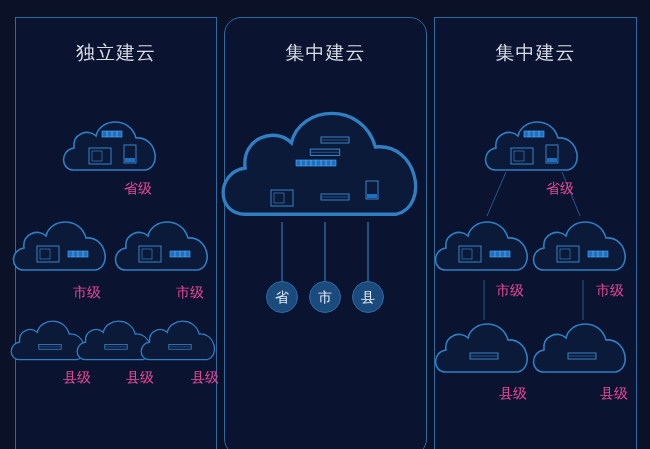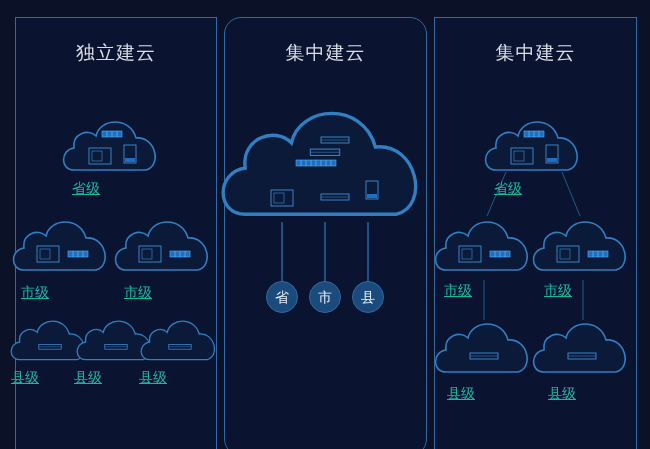--- a/index.html
+++ b/index.html
@@ -1,19 +1,19 @@
 <!DOCTYPE html>
 <html><head>
 <meta charset="utf-8">
 <style>
   html,body{margin:0;padding:0;}
   body{width:650px;height:449px;background:#0b1228;position:relative;overflow:hidden;font-family:"DejaVu Sans",sans-serif;}
   .panel{position:absolute;top:17px;height:439px;border:1.5px solid #2a6ca3;box-sizing:border-box;background:#0a1330;}
   .ptitle{position:absolute;left:0;right:0;top:22px;text-align:center;color:#d8dde6;font-size:19px;letter-spacing:1px;}
-  .lbl{position:absolute;color:#14b8a6;font-size:14px;text-align:left;width:80px;margin-left:-40px;text-decoration:underline;}
+  .lbl{position:absolute;color:#ec4899;font-size:14px;text-align:right;width:80px;margin-left:-40px;}
   svg.layer{position:absolute;left:0;top:0;}
   .circ{position:absolute;width:30px;height:30px;border-radius:50%;background:#1b4a7d;border:1px solid #2e6aa5;color:#e6ecf4;font-size:14px;text-align:center;line-height:30px;margin-left:-16px;}
 </style>
 </head>
 <body>
 
 <div class="panel" style="left:15px;width:202px;">
   <div class="ptitle">独立建云</div>
 </div>
 <div class="panel" style="left:224px;width:203px;border-radius:17px;">

